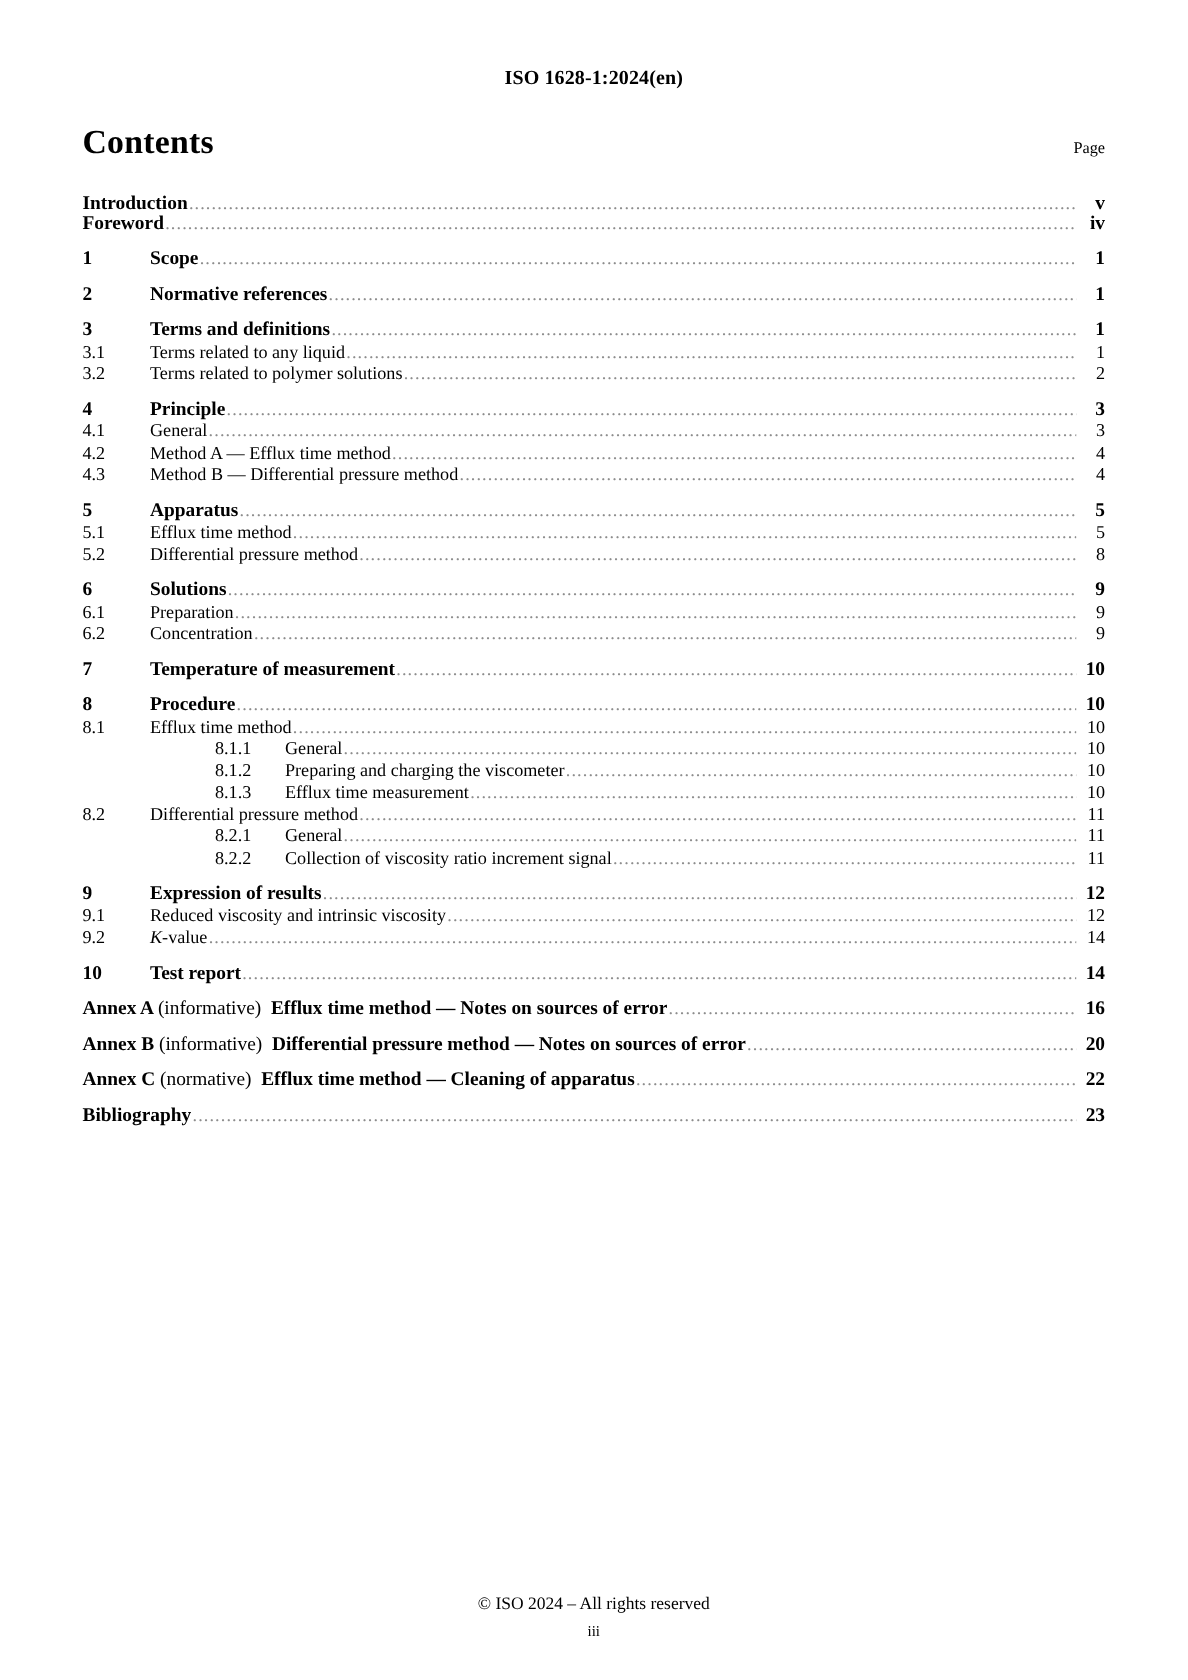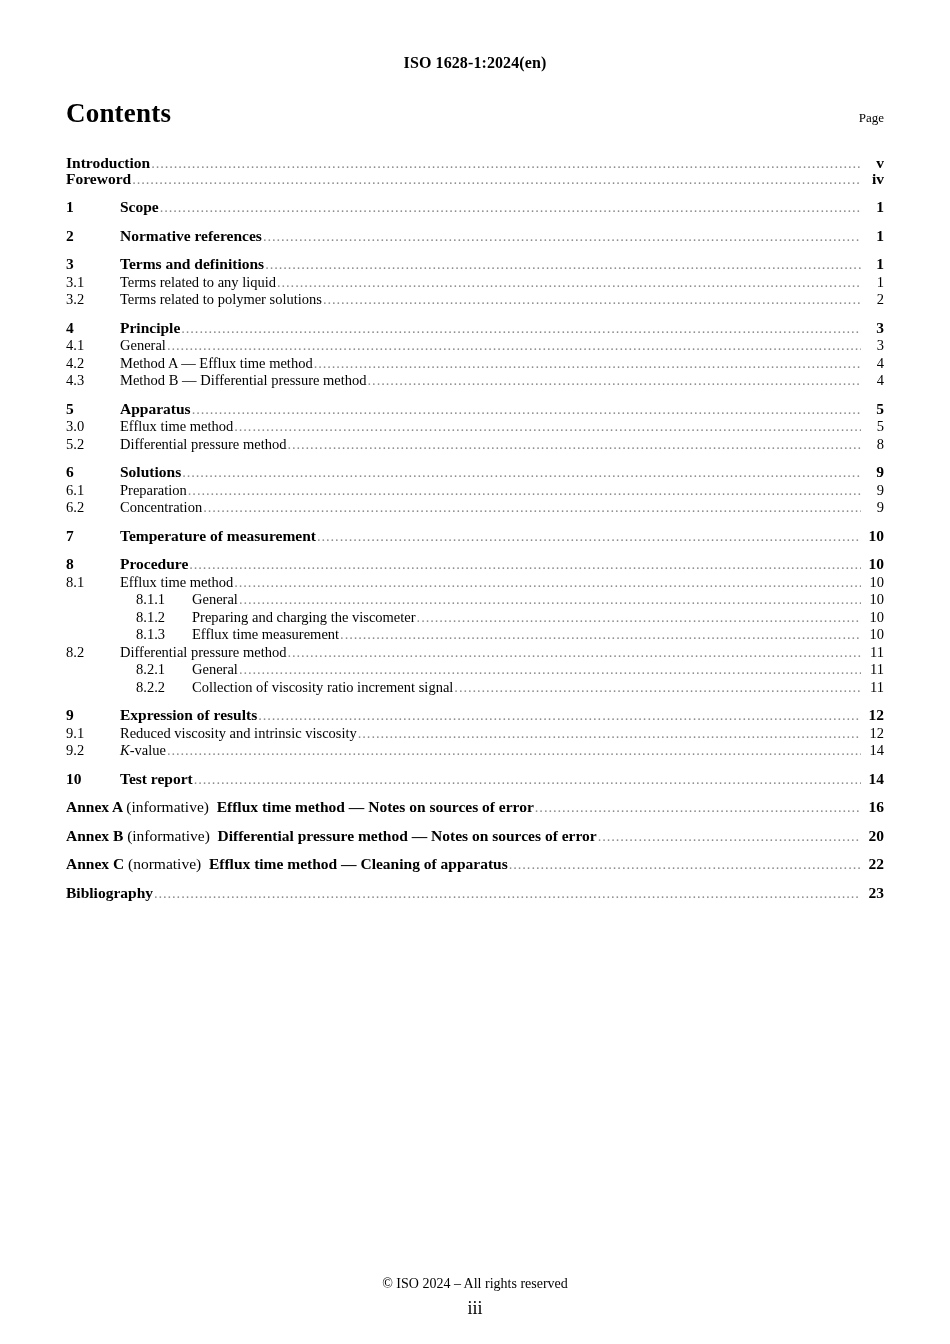--- a/index.html
+++ b/index.html
@@ -76,21 +76,21 @@
   .toc-entry.gap-sub   { margin-top: 3px; }
   .toc-entry.gap-annex { margin-top: 13px; }
 
   
   .num {
     flex: 0 0 auto;
     display: inline-block;
   }
   .lvl1 > .num { width: 54px; font-weight: bold; font-size: 15.5px; }
   .lvl2 > .num { width: 54px; font-weight: normal; font-size: 14.5px; }
-  .lvl3 > .num { width: 56px; margin-left: 70px; font-weight: normal; font-size: 14.5px; }
+  .lvl3 > .num { width: 56px; margin-left: 106px; font-weight: normal; font-size: 14.5px; }
 
   
   .ttl {
     flex: 0 0 auto;
     font-weight: normal;
   }
   .lvl1 > .ttl { font-weight: bold; font-size: 15.5px; }
   .lvl2 > .ttl { font-weight: normal; font-size: 14.5px; }
   .lvl3 > .ttl { font-weight: normal; font-size: 14.5px; }
   .lvl0 > .ttl { font-weight: bold; font-size: 15.5px; }
@@ -133,21 +133,21 @@
     left: 0;
     width: 950px;
     text-align: center;
   }
   .footer-copy {
     top: 1276px;
     font-size: 14px;
   }
   .footer-pageno {
     top: 1298px;
-    font-size: 18px;
+    font-size: 12px;
     text-align: center;
   }
 </style>
 </head>
 <body>
 
 <div class="page">
 
   <div class="doc-header">ISO 1628-1:2024(en)</div>
 
@@ -221,21 +221,21 @@
         <span class="leader"></span>
         <span class="pg">4</span>
       </div>
       <div class="toc-entry lvl1 gap-top">
         <span class="num">5</span>
         <span class="ttl">Apparatus</span>
         <span class="leader"></span>
         <span class="pg">5</span>
       </div>
       <div class="toc-entry lvl2 gap-sub">
-        <span class="num">3.0</span>
+        <span class="num">5.1</span>
         <span class="ttl">Efflux time method</span>
         <span class="leader"></span>
         <span class="pg">5</span>
       </div>
       <div class="toc-entry lvl2 gap-sub">
         <span class="num">5.2</span>
         <span class="ttl">Differential pressure method</span>
         <span class="leader"></span>
         <span class="pg">8</span>
       </div>

